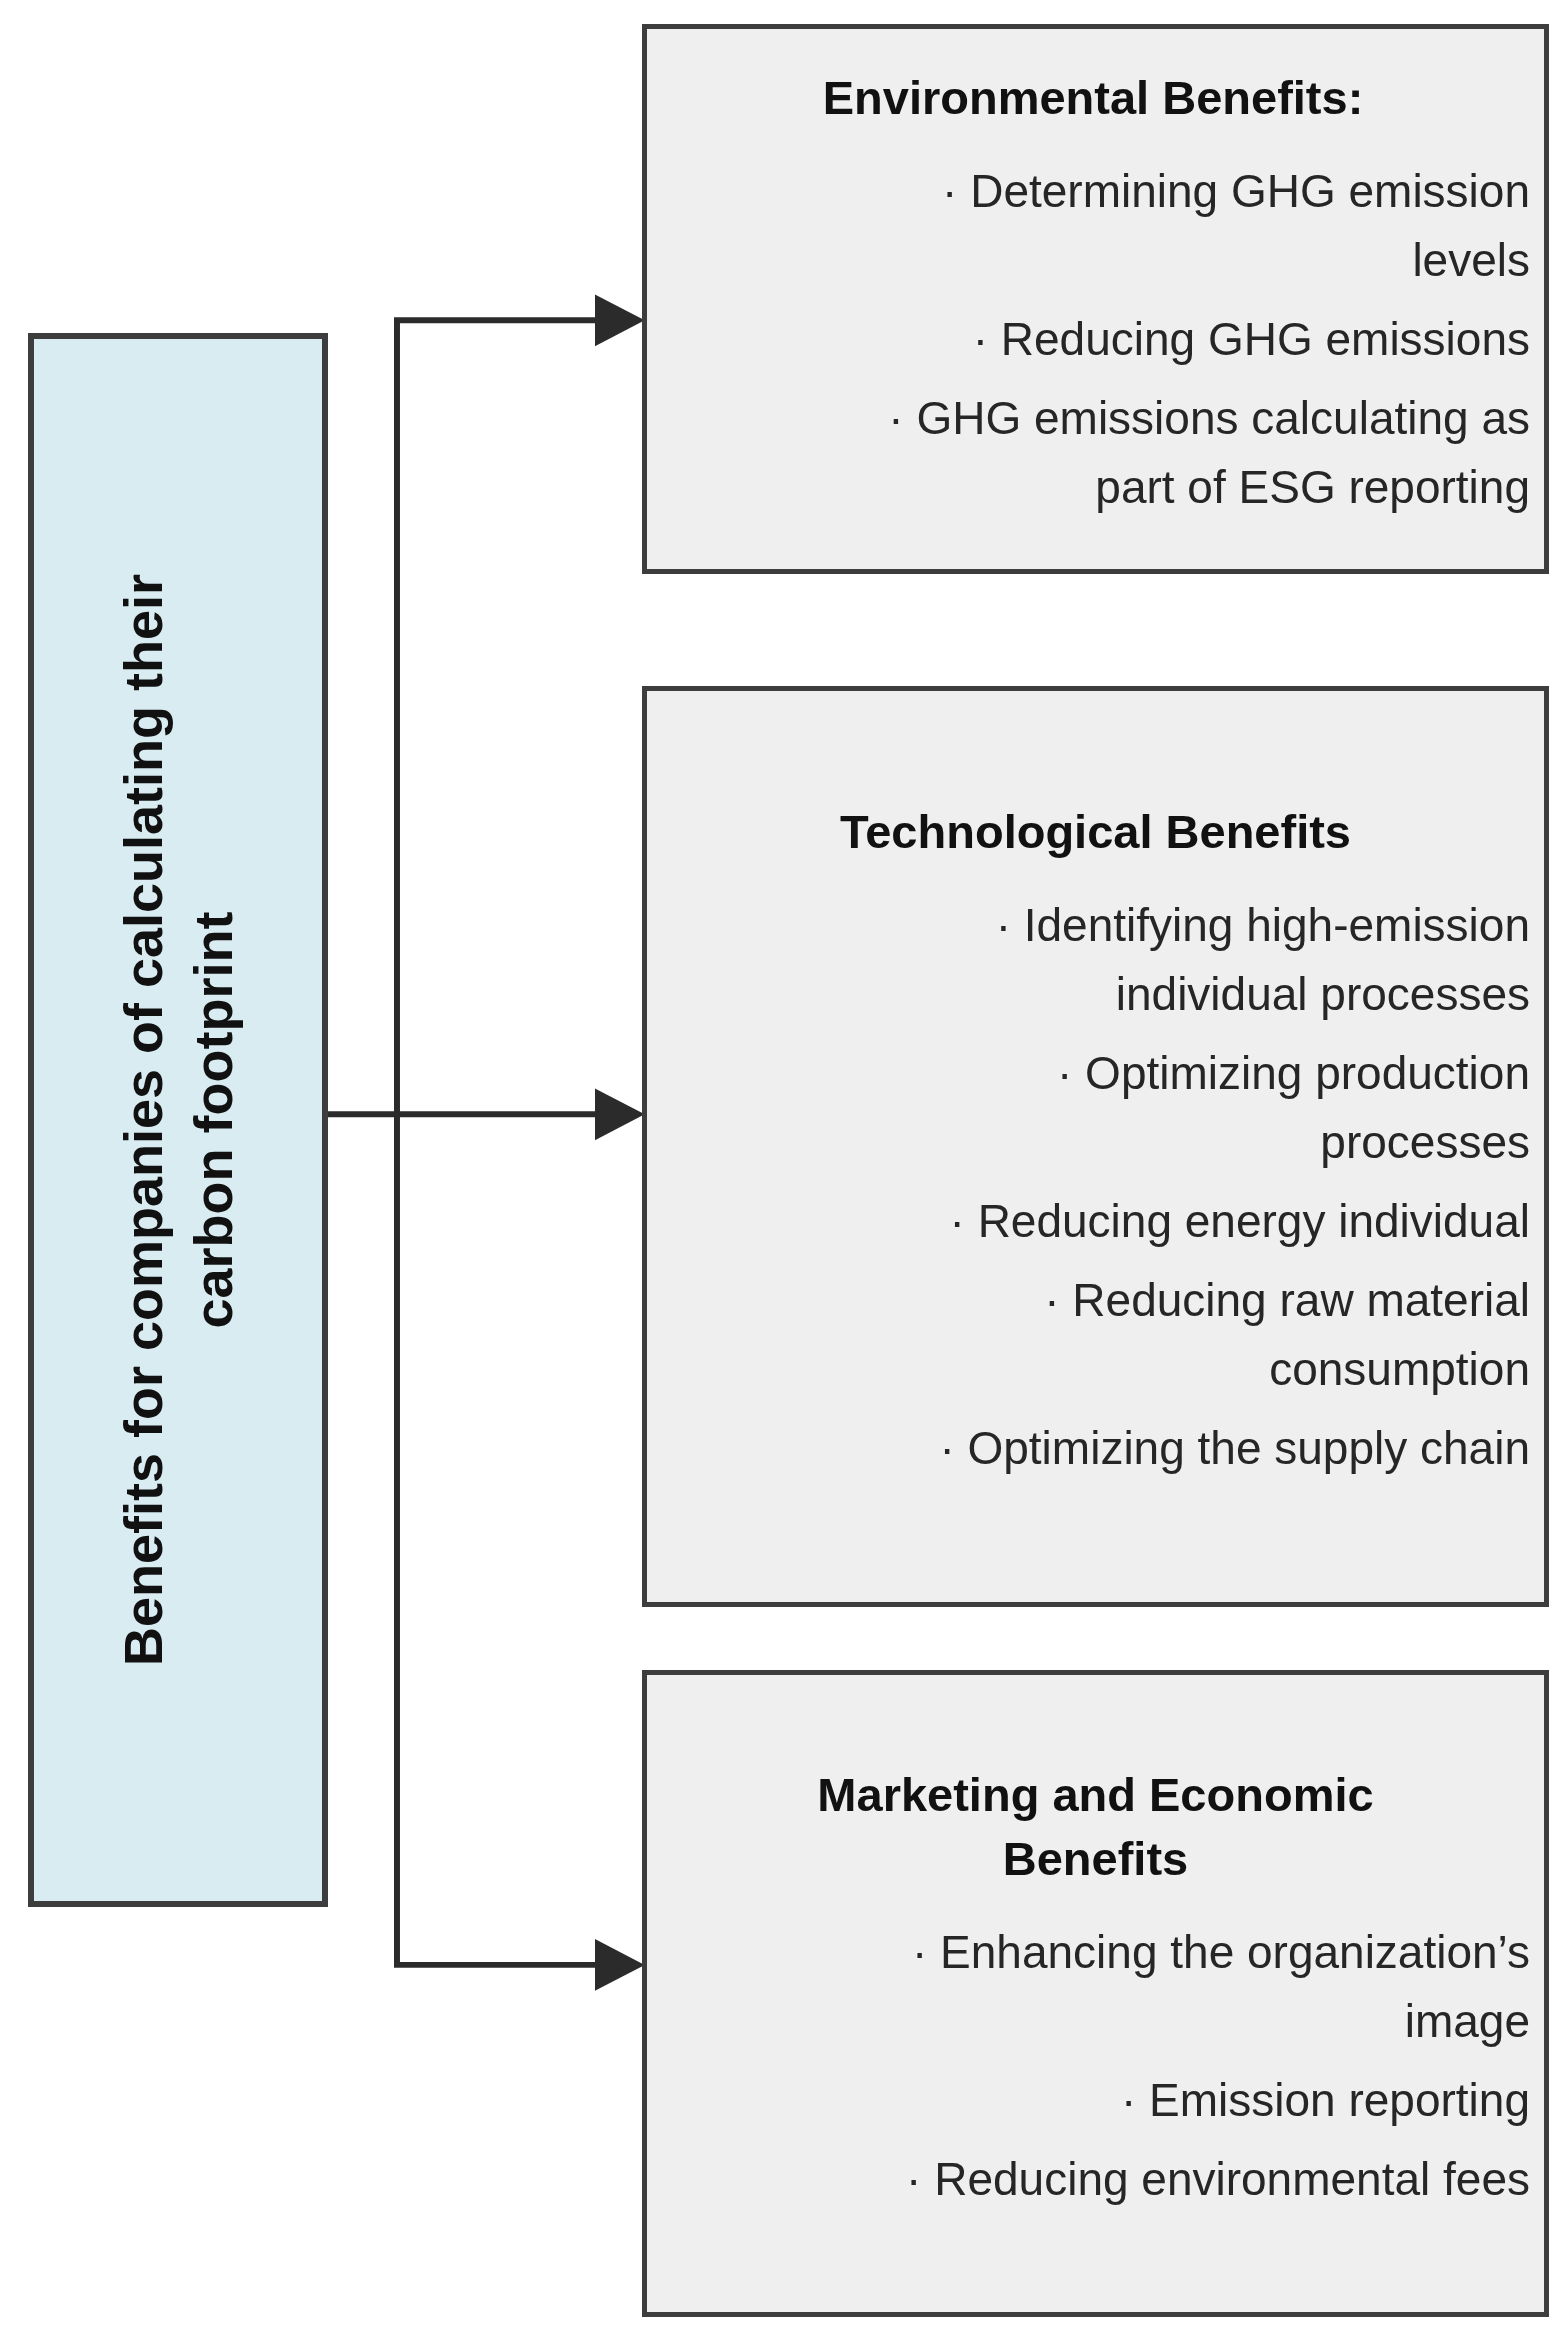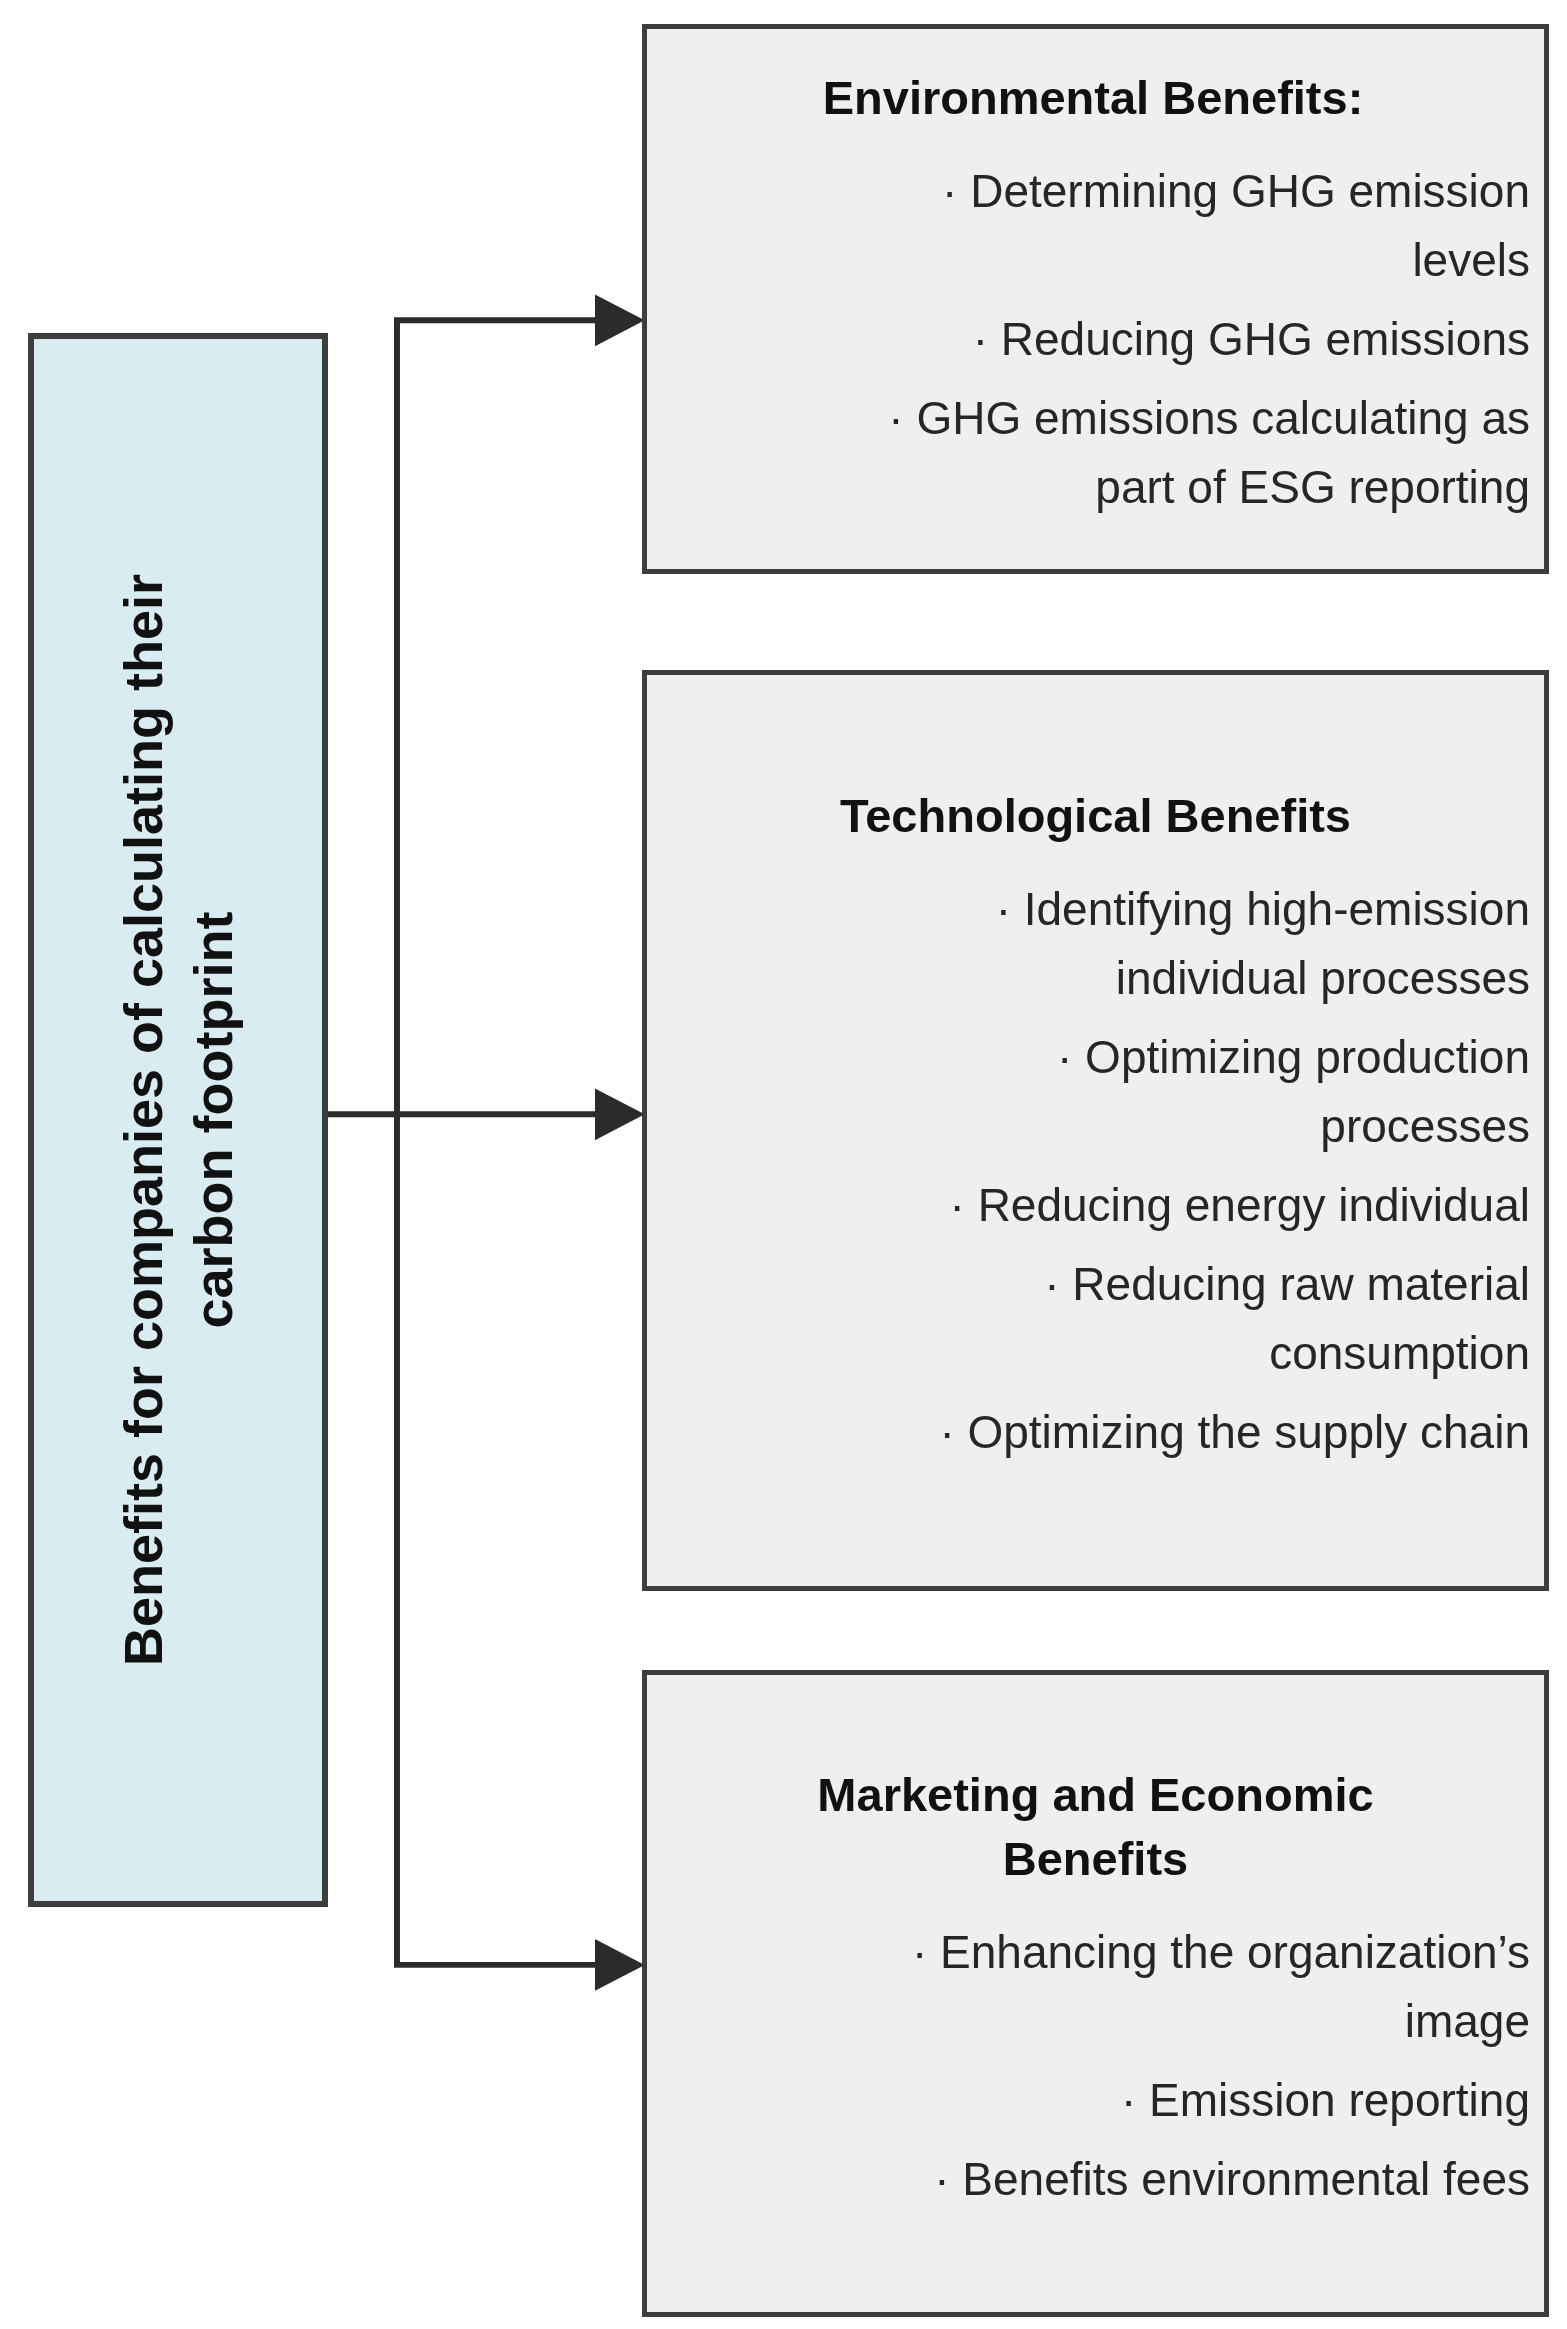--- a/index.html
+++ b/index.html
@@ -43,21 +43,21 @@
   .benefit-box{
     position:absolute;left:642px;width:907px;
     background:var(--box-fill);
     border:5px solid var(--box-border);
     box-sizing:border-box;
     display:flex;flex-direction:column;
     justify-content:center;align-items:center;
     padding:18px 14px;
   }
   .box-env{top:24px;height:550px;padding-left:9px;}
-  .box-tech{top:670px;height:921px;}
+  .box-tech{top:686px;height:921px;}
   .box-mkt{top:1670px;height:647px;}
 
   .box-title{
     margin:0 0 18px 0;
     font-size:47px;font-weight:bold;color:var(--title-text);
     text-align:center;line-height:1.35;
     white-space:pre-line;
   }
   .box-items{width:100%;}
   .bullet-item{
@@ -112,18 +112,18 @@
       </div>
   </section>
 
   <section class="benefit-box box-mkt">
     <h2 class="box-title">Marketing and Economic
 Benefits</h2>
     <div class="box-items">
         <div class="bullet-item">· Enhancing the organization’s
 image</div>
         <div class="bullet-item">· Emission reporting</div>
-        <div class="bullet-item">· Benefits environmental fees</div>
+        <div class="bullet-item">· Reducing environmental fees</div>
       </div>
   </section>
 
 </div>
 
 
 </body></html>

